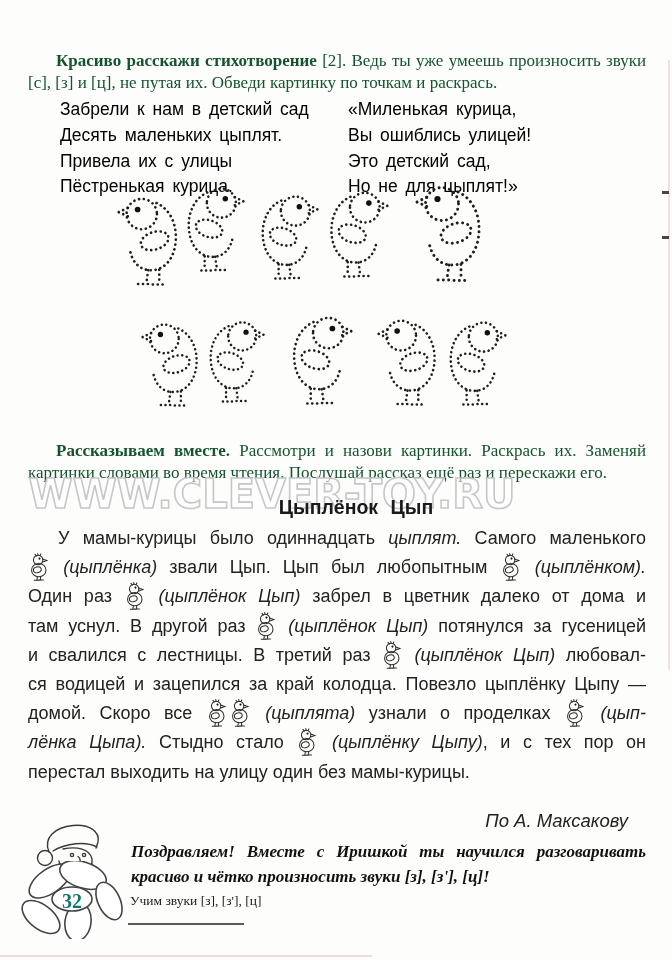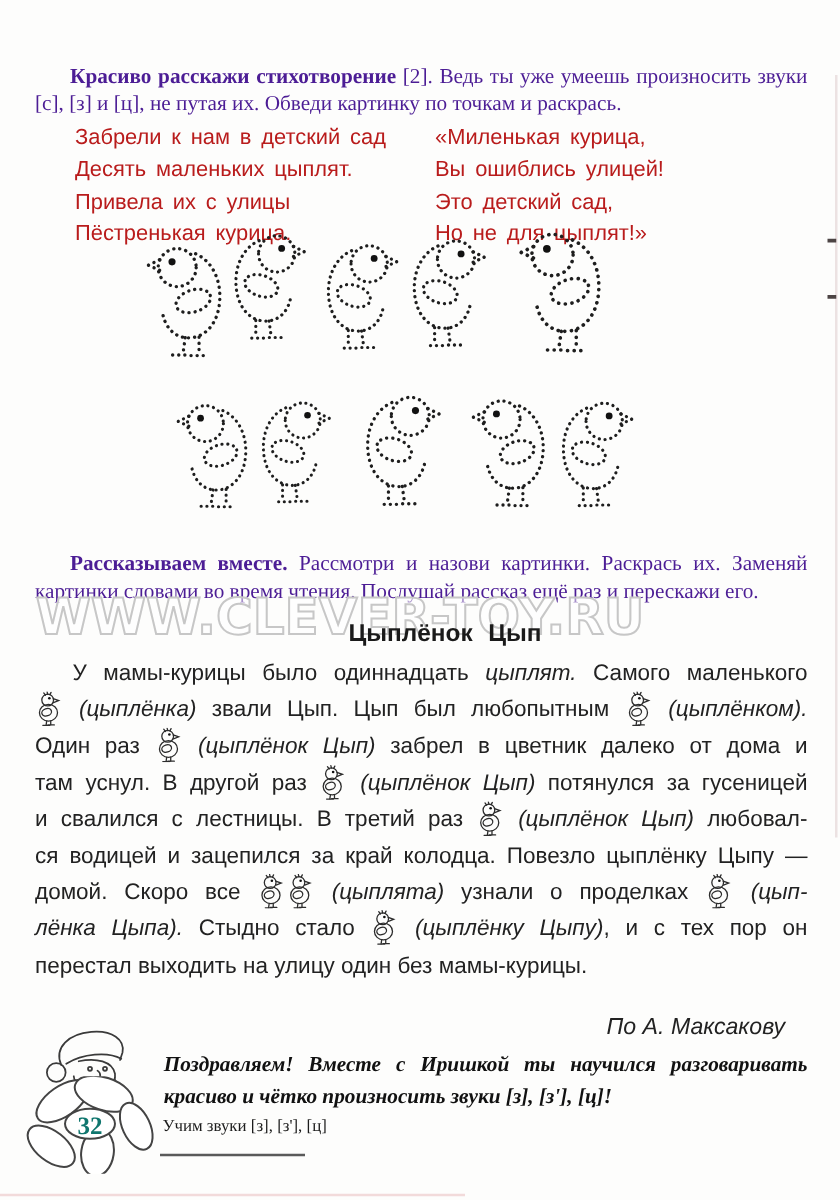--- a/index.html
+++ b/index.html
@@ -5,29 +5,29 @@
   html,body{margin:0;padding:0;}
   body{
     width:672px;height:960px;position:relative;overflow:hidden;
     background:#fdfdfc;color:#161616;
     font-family:"Liberation Serif", serif;
   }
   .abs{position:absolute;}
   
   .instr{
     left:28px;width:618px;font-size:17px;line-height:21.5px;
-    text-align:justify;text-indent:28px;color:#4c1d95;
+    text-align:justify;text-indent:28px;color:#14532d;
   }
   #instr1{top:50px;}
   #instr2{top:440px;z-index:1;}
   .instr b{font-weight:bold;}
   
   .poem-col{
     top:97px;font-family:"Liberation Sans", sans-serif;
-    font-size:17.5px;line-height:25.8px;color:#b91c1c;word-spacing:3px;
+    font-size:17.5px;line-height:25.8px;color:#000000;word-spacing:3px;
   }
   #poem-left{left:60px;}
   #poem-right{left:348px;}
   
   #dot-picture{left:112px;top:184px;z-index:0;}
   
   #watermark{
     left:0;top:471px;width:544px;text-align:center;z-index:3;
     font-family:"DejaVu Sans", sans-serif;font-weight:bold;
     font-size:40px;letter-spacing:0px;white-space:nowrap;

